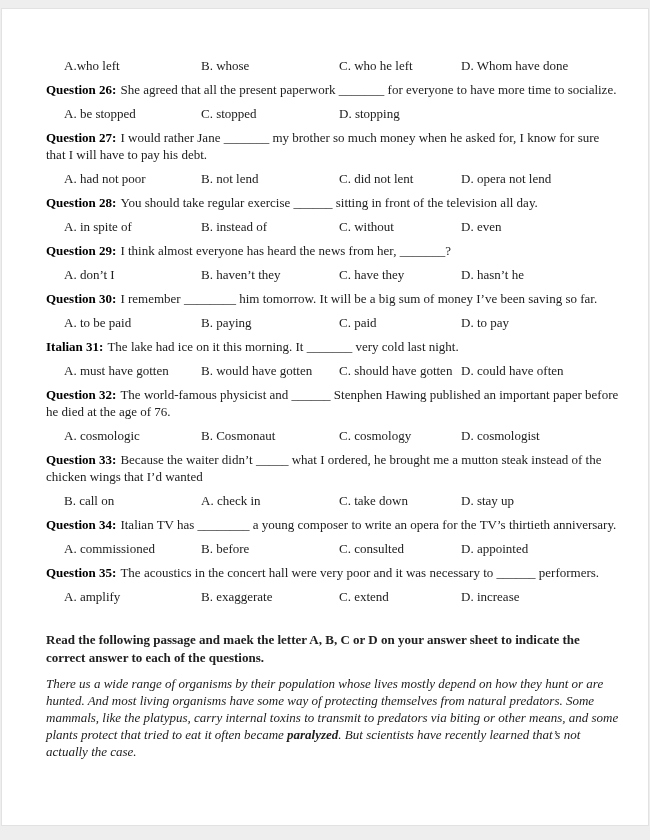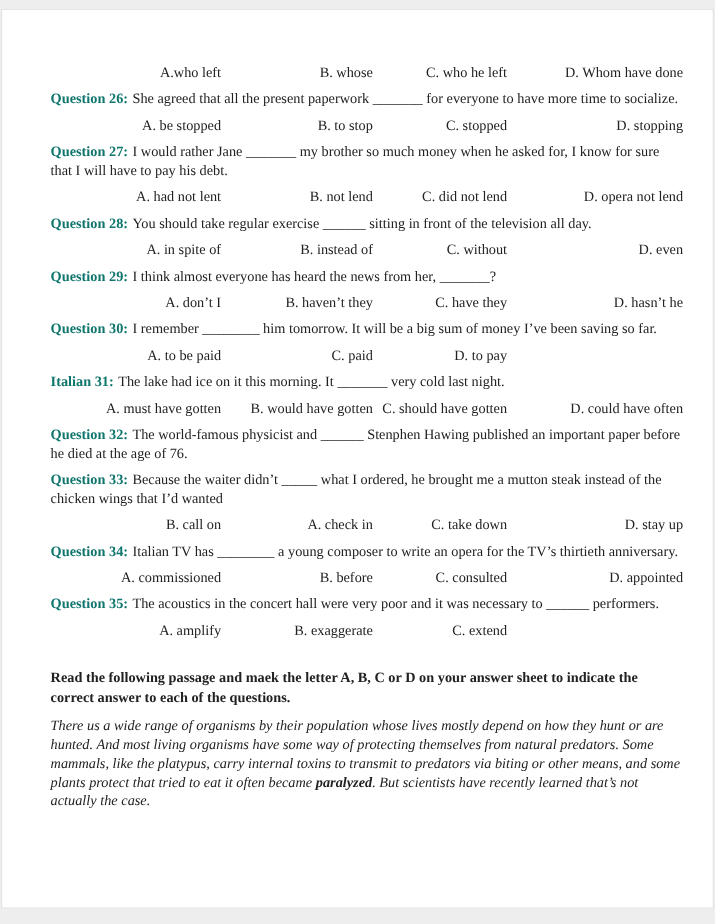--- a/index.html
+++ b/index.html
@@ -18,32 +18,31 @@
     border: 1px solid #e2e2e2;
     padding: 48px 27px 40px 44px;
     color: #212121;
     font-size: 13px;
   }
   .q-line {
     margin: 0 0 7px 0;
     line-height: 17px;
   }
   .q-label {
-    color: #0f766e;
+    color: #000000;
     font-weight: bold;
     padding-right: 4px;
   }
   .opt-row {
     display: grid;
     grid-template-columns: 137px 138px 122px auto;
     padding-left: 18px;
     margin: 0 0 7px 0;
     line-height: 17px;
     white-space: nowrap;
-    text-align: right;
   }
   .instruction {
     margin: 26px 0 9px 0;
     line-height: 17.5px;
     font-weight: bold;
   }
   .passage {
     margin: 0;
     line-height: 17px;
     font-style: italic;
@@ -61,34 +60,33 @@
     <span>C. who he left</span>
     <span>D. Whom have done</span>
   </div>
 
   <div>
     <p class="q-line">
       <span class="q-label">Question 26:</span><span>She agreed that all the present paperwork _______ for everyone to have more time to socialize.</span>
     </p>
     <div class="opt-row">
       <span>A. be stopped</span>
-      <span>B. to stop</span>
       <span>C. stopped</span>
       <span>D. stopping</span>
     </div>
   </div>
 
   <div>
     <p class="q-line">
       <span class="q-label">Question 27:</span><span>I would rather Jane _______ my brother so much money when he asked for, I know for sure that I will have to pay his debt.</span>
     </p>
     <div class="opt-row">
-      <span>A. had not lent</span>
+      <span>A. had not poor</span>
       <span>B. not lend</span>
-      <span>C. did not lend</span>
+      <span>C. did not lent</span>
       <span>D. opera not lend</span>
     </div>
   </div>
 
   <div>
     <p class="q-line">
       <span class="q-label">Question 28:</span><span>You should take regular exercise ______ sitting in front of the television all day.</span>
     </p>
     <div class="opt-row">
       <span>A. in spite of</span>
@@ -109,20 +107,21 @@
       <span>D. hasn’t he</span>
     </div>
   </div>
 
   <div>
     <p class="q-line">
       <span class="q-label">Question 30:</span><span>I remember ________ him tomorrow. It will be a big sum of money I’ve been saving so far.</span>
     </p>
     <div class="opt-row">
       <span>A. to be paid</span>
+      <span>B. paying</span>
       <span>C. paid</span>
       <span>D. to pay</span>
     </div>
   </div>
 
   <div>
     <p class="q-line">
       <span class="q-label">Italian 31:</span><span>The lake had ice on it this morning. It _______ very cold last night.</span>
     </p>
     <div class="opt-row">
@@ -130,20 +129,26 @@
       <span>B. would have gotten</span>
       <span>C. should have gotten</span>
       <span>D. could have often</span>
     </div>
   </div>
 
   <div>
     <p class="q-line">
       <span class="q-label">Question 32:</span><span>The world-famous physicist and ______ Stenphen Hawing published an important paper before he died at the age of 76.</span>
     </p>
+    <div class="opt-row">
+      <span>A. cosmologic</span>
+      <span>B. Cosmonaut</span>
+      <span>C. cosmology</span>
+      <span>D. cosmologist</span>
+    </div>
   </div>
 
   <div>
     <p class="q-line">
       <span class="q-label">Question 33:</span><span>Because the waiter didn’t _____ what I ordered, he brought me a mutton steak instead of the chicken wings that I’d wanted</span>
     </p>
     <div class="opt-row">
       <span>B. call on</span>
       <span>A. check in</span>
       <span>C. take down</span>
@@ -164,20 +169,21 @@
   </div>
 
   <div>
     <p class="q-line">
       <span class="q-label">Question 35:</span><span>The acoustics in the concert hall were very poor and it was necessary to ______ performers.</span>
     </p>
     <div class="opt-row">
       <span>A. amplify</span>
       <span>B. exaggerate</span>
       <span>C. extend</span>
+      <span>D. increase</span>
     </div>
   </div>
 
   <p class="instruction">Read the following passage and maek the letter A, B, C or D on your answer sheet to indicate the correct answer to each of the questions.</p>
 
   <p class="passage"><span>There us a wide range of organisms by their population whose lives mostly depend on how they hunt or are hunted. And most living organisms have some way of protecting themselves from natural predators. Some mammals, like the platypus, carry internal toxins to transmit to predators via biting or other means, and some plants protect that tried to eat it often became </span><strong>paralyzed</strong><span>. But scientists have recently learned that’s not actually the case.</span></p>
 
 </div>
 
 </body></html>

